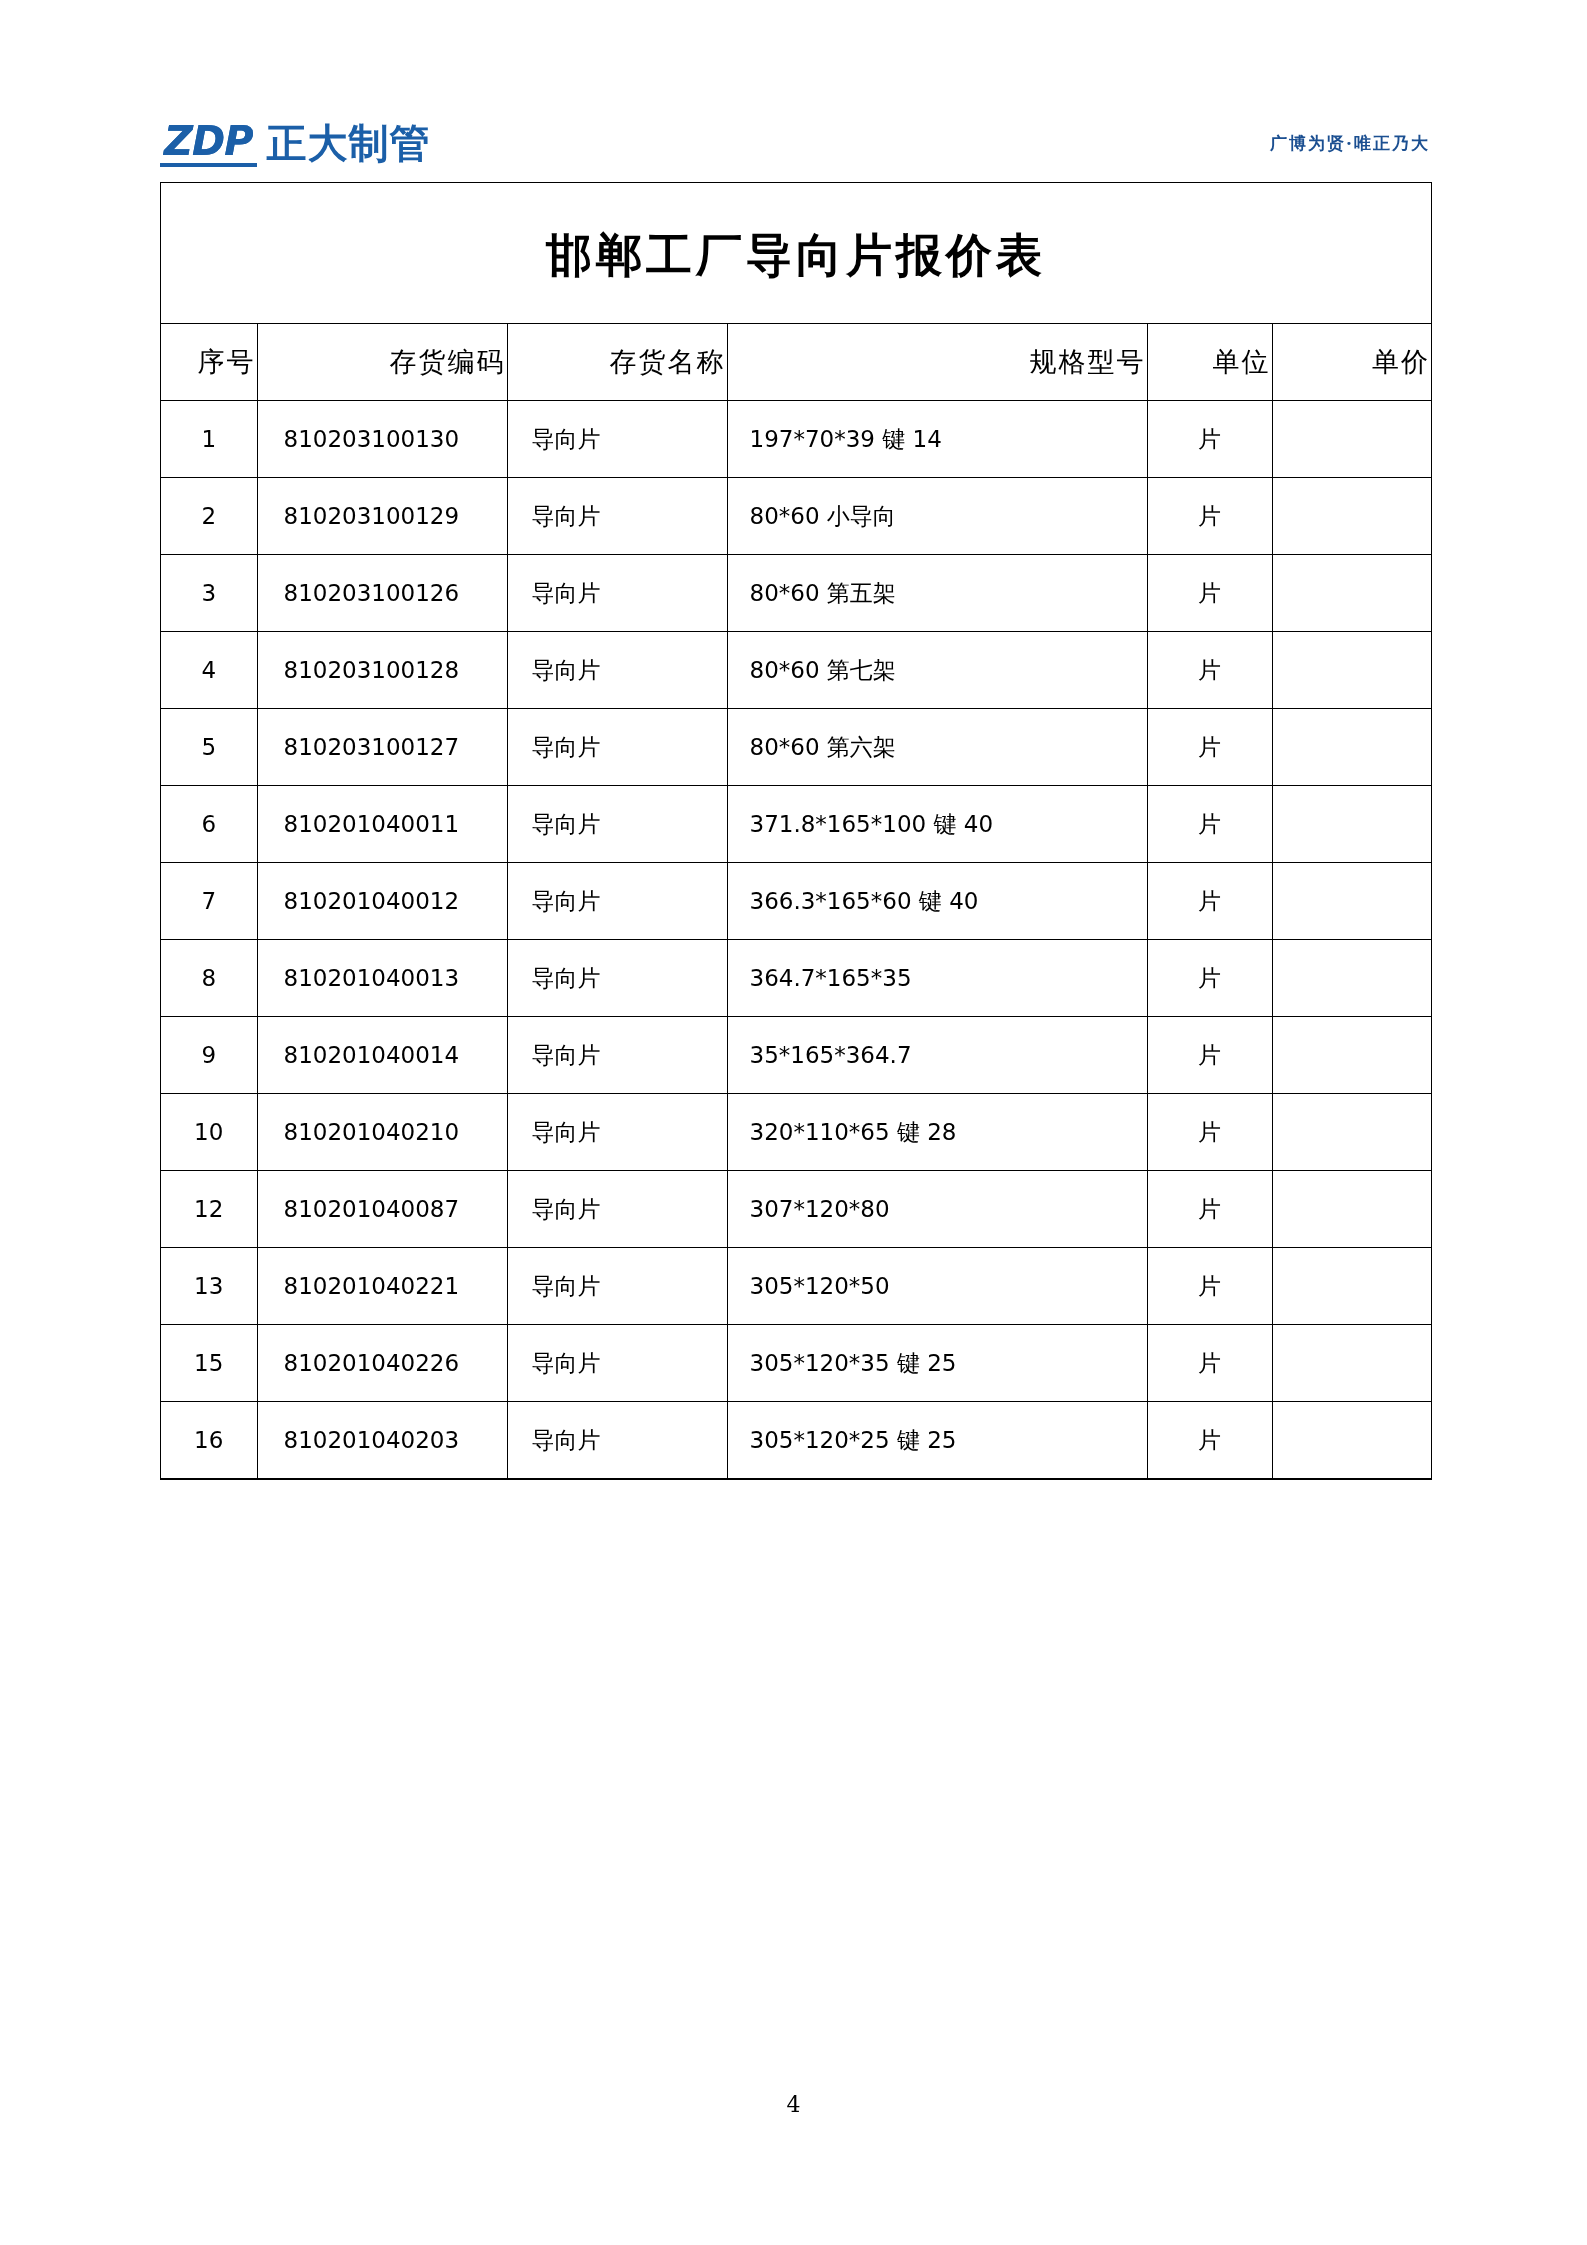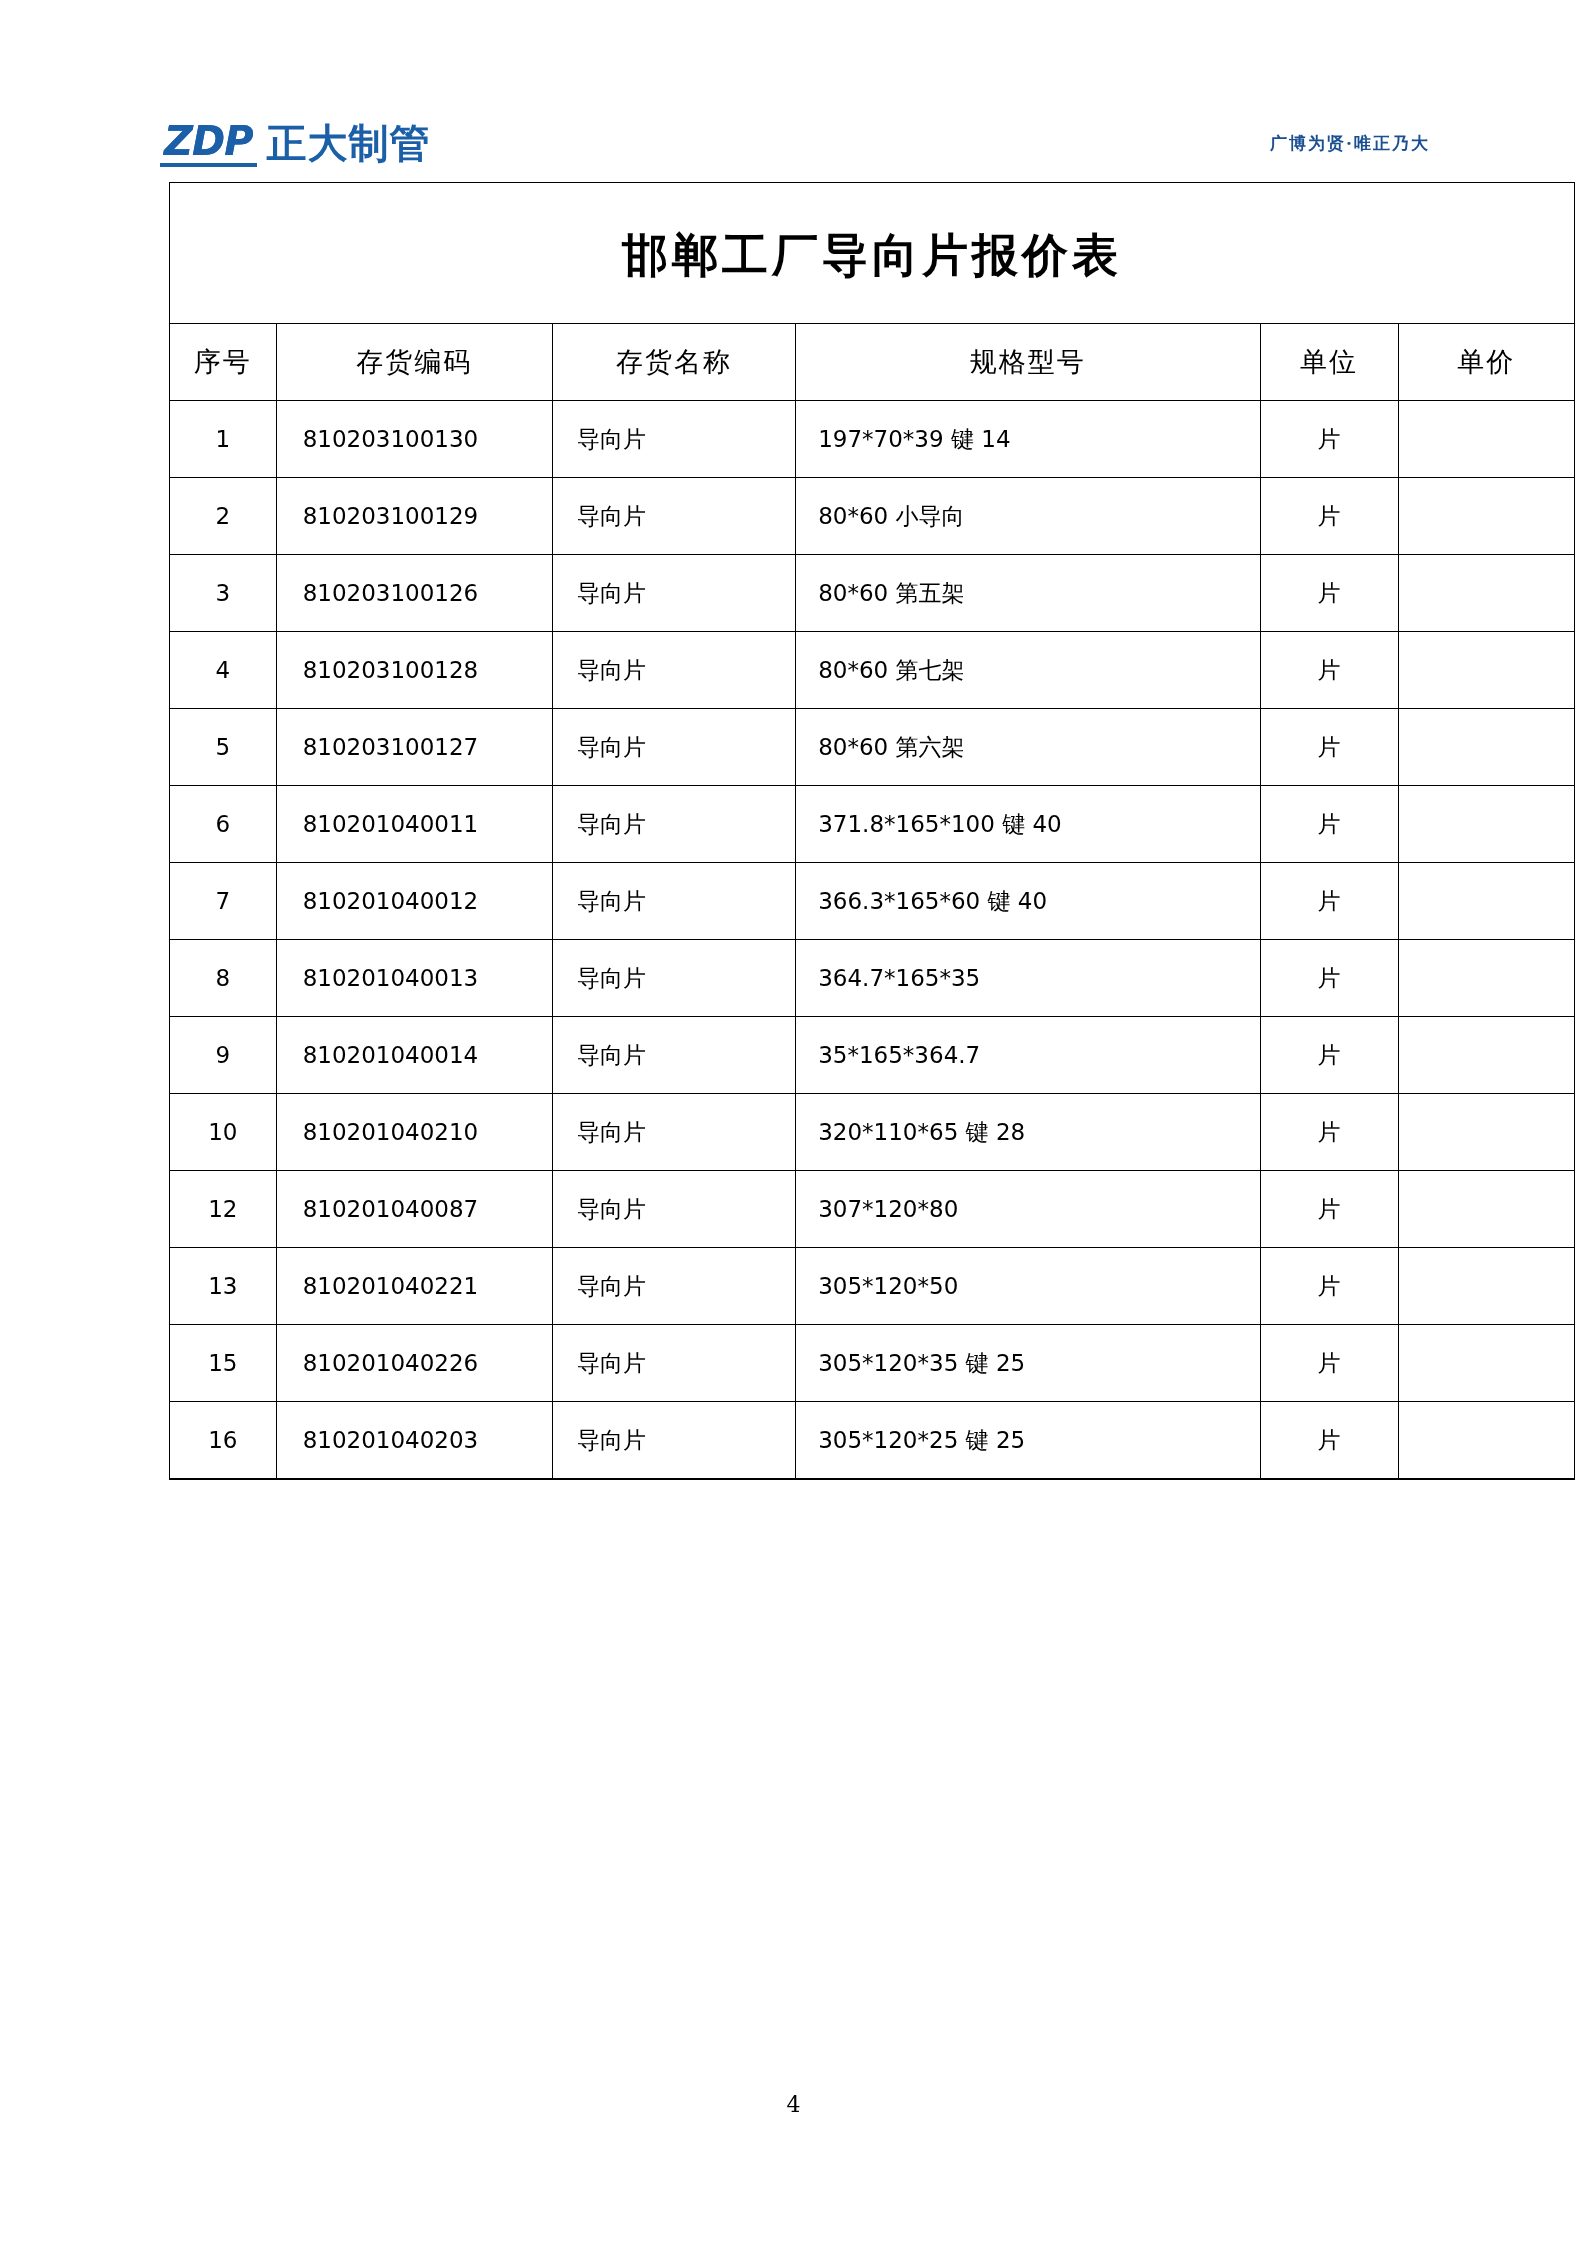--- a/index.html
+++ b/index.html
@@ -62,23 +62,23 @@
   .slogan {
     font-family: "DejaVu Serif", serif;
     font-weight: bold;
     font-size: 17px;
     color: #1b4f91;
     letter-spacing: 2px;
   }
   
   .frame {
     position: absolute;
-    left: 169px;
+    left: 160px;
     top: 182px;
-    width: 1406px;
+    width: 1272px;
     border: 1px solid #000;
     box-sizing: border-box;
   }
   .doc-title {
     text-align: center;
     font-family: "DejaVu Serif", serif;
     font-weight: bold;
     font-size: 46px;
     letter-spacing: 4px;
     padding: 42px 0 36px 0;
@@ -92,21 +92,21 @@
   table.pricing td {
     border: 1px solid #000;
     border-left: none;
     border-right: none;
     height: 74px;
     font-size: 23px;
     font-family: "DejaVu Sans", sans-serif;
     font-weight: normal;
   }
   table.pricing th {
-    text-align: center;
+    text-align: right;
     font-family: Liberation Serif, serif;
     font-size: 27px;
     letter-spacing: 2px;
   }
   table.pricing td {
     vertical-align: middle;
   }
   
   table.pricing th.vr, table.pricing td.vr {
     border-right: 1px solid #000;

